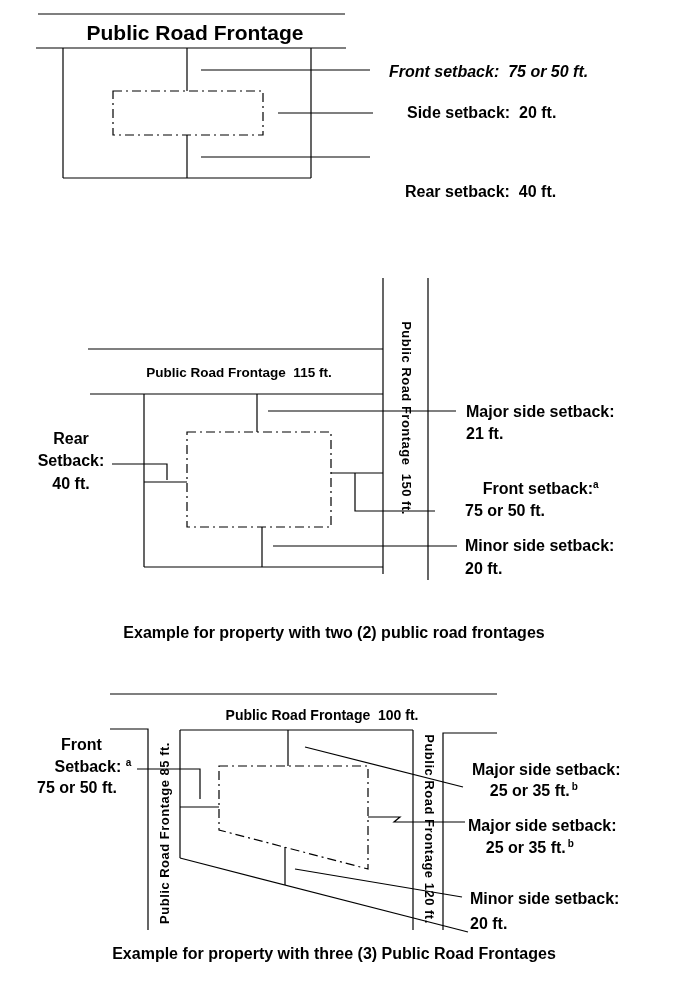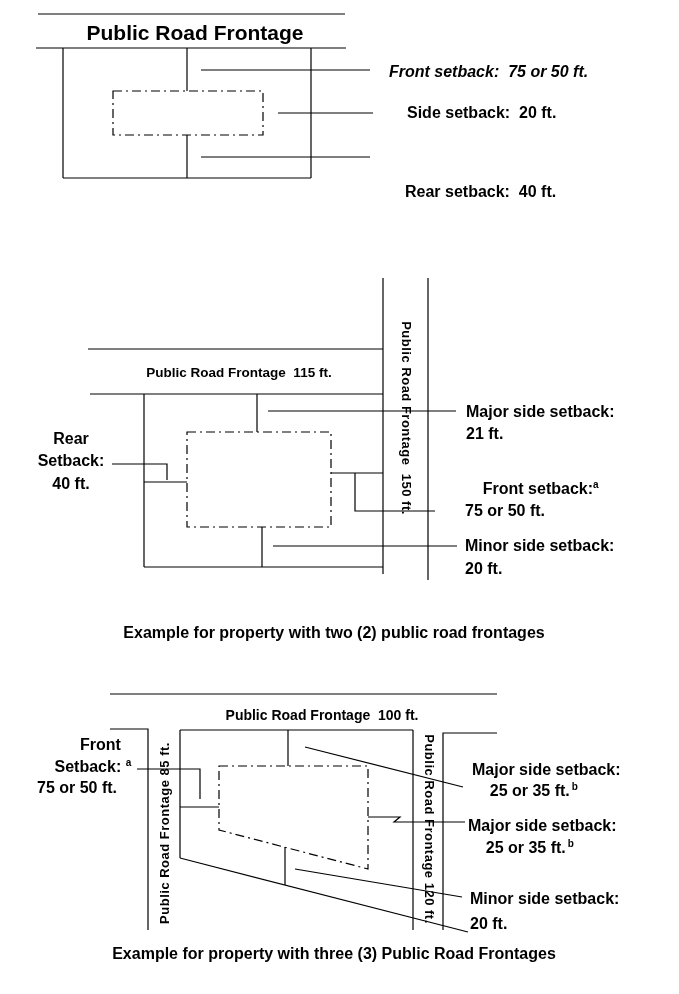--- a/index.html
+++ b/index.html
@@ -105,21 +105,21 @@
 
   <div class="t l lbl" style="left:465px;top:546px;">Minor side setback:</div>
   <div class="t l lbl" style="left:465px;top:569px;">20 ft.</div>
 
   <div class="t c cap" style="left:334px;top:620px;margin-top:13px;">Example for property with two (2) public road frontages</div>
 
   <div class="t c road3" style="left:322px;top:715px;">Public Road Frontage  100 ft.</div>
   <div class="t rot270 roadv" style="left:164px;top:833px;">Public Road Frontage 85 ft.</div>
   <div class="t rot90 roadv" style="left:429px;top:829px;">Public Road Frontage 120 ft.</div>
 
-  <div class="t c lbl" style="left:88px;top:745px;padding-left:25px;">Front</div>
+  <div class="t c lbl" style="left:69px;top:745px;padding-left:25px;">Front</div>
   <div class="t c lbl" style="left:84px;top:767px;text-align:right;">
     <span>Setback: </span><span class="sup">a</span>
   </div>
   <div class="t c lbl" style="left:77px;top:788px;">75 or 50 ft.</div>
 
   <div class="t l lbl" style="left:472px;top:770px;">Major side setback:</div>
   <div class="t l lbl" style="left:472px;top:791px;">
     <span>25 or 35 ft.</span><span class="sup supgap">b</span>
   </div>
 

